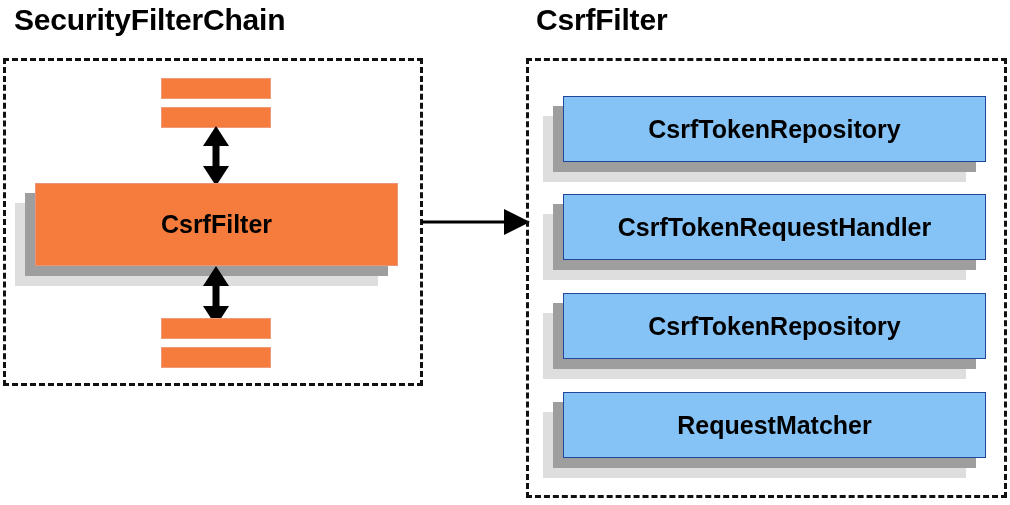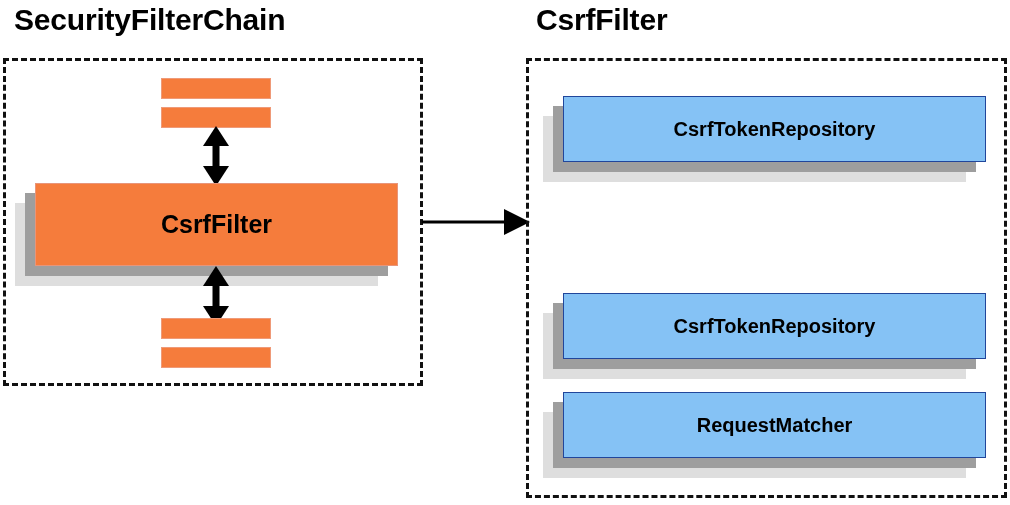--- a/index.html
+++ b/index.html
@@ -77,21 +77,21 @@
   
   .card-orange .face {
     background: #f57c3c;
     border: 1px solid #e8957a;
     font-size: 25px;
   }
   
   .card-blue .face {
     background: #85c2f5;
     border: 1px solid #21469b;
-    font-size: 20px;
+    font-size: 25px;
   }
 
   
   .bar-orange {
     position: absolute;
     box-sizing: border-box;
     background: #f57c3c;
     border: 1px solid #ef9a78;
   }
 
@@ -142,20 +142,25 @@
   </svg>
 
   <div class="dashed-box" id="box-csrf"></div>
 
   <div class="stack card-blue" style="left:563px; top:96px; width:423px; height:66px;">
     <div class="shadow-light"></div>
     <div class="shadow-dark"></div>
     <div class="face">CsrfTokenRepository</div>
   </div>
 
+  <div class="stack card-blue" style="left:563px; top:194px; width:423px; height:66px;">
+    <div class="shadow-light"></div>
+    <div class="shadow-dark"></div>
+    <div class="face">CsrfTokenRequestHandler</div>
+  </div>
 
   <div class="stack card-blue" style="left:563px; top:293px; width:423px; height:66px;">
     <div class="shadow-light"></div>
     <div class="shadow-dark"></div>
     <div class="face">CsrfTokenRepository</div>
   </div>
 
   <div class="stack card-blue" style="left:563px; top:392px; width:423px; height:66px;">
     <div class="shadow-light"></div>
     <div class="shadow-dark"></div>

